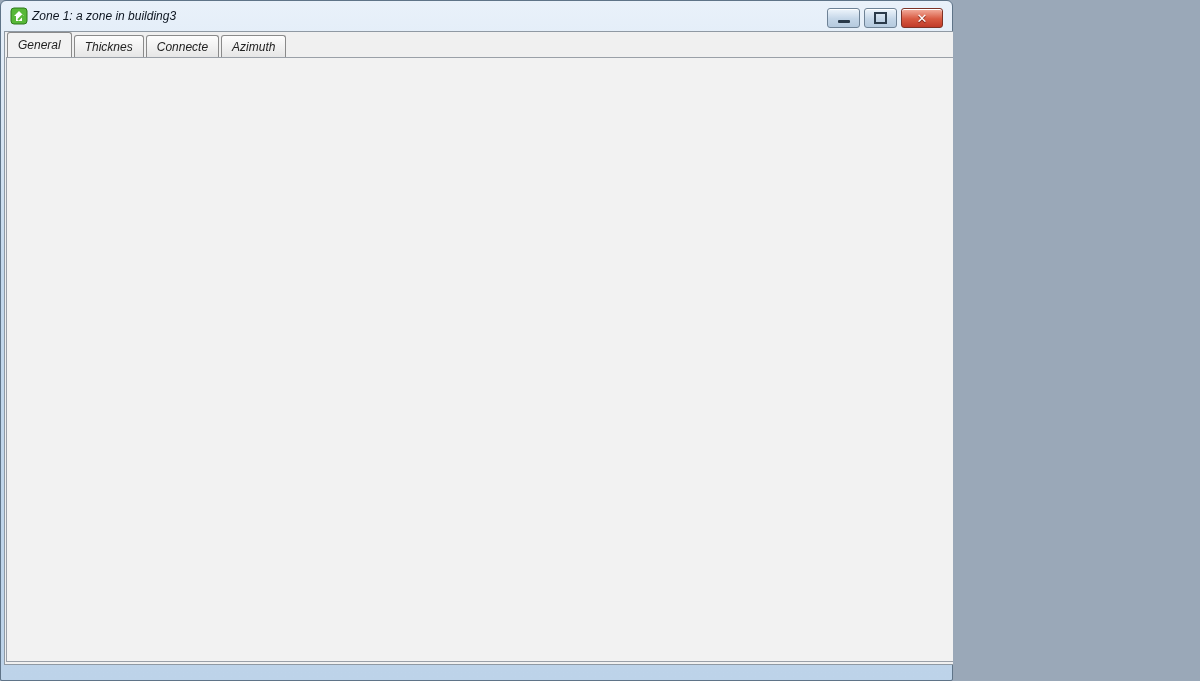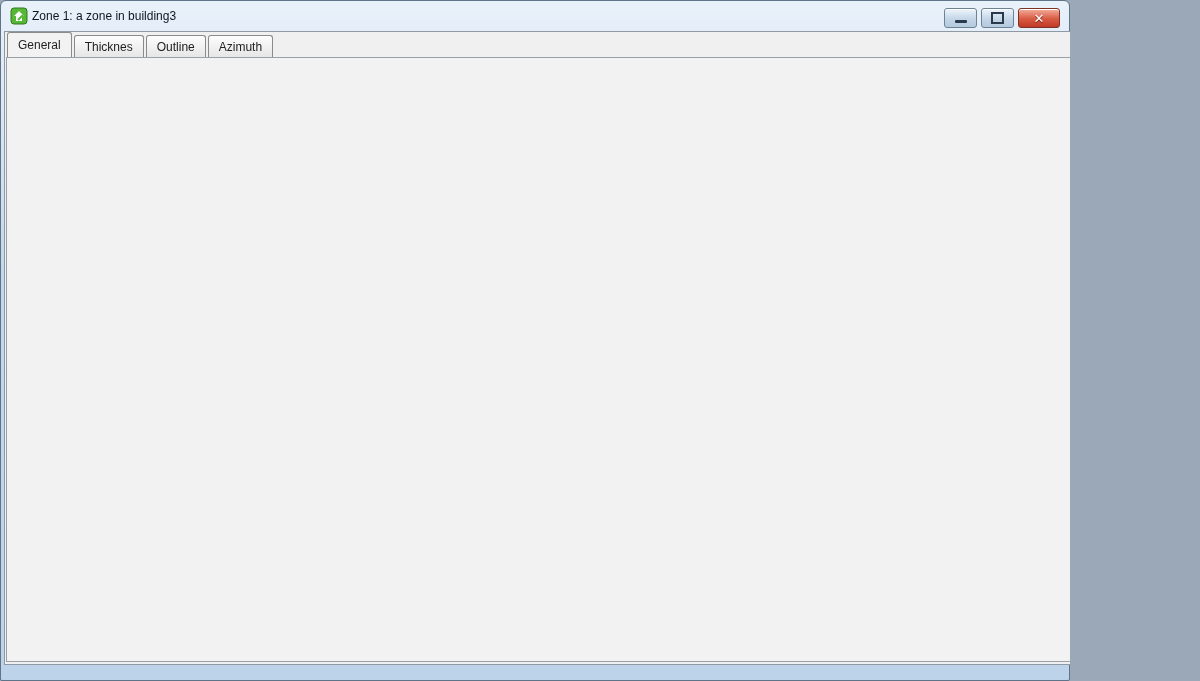--- a/index.html
+++ b/index.html
@@ -1,16 +1,16 @@
 <!DOCTYPE html>
 <html><head>
 <meta charset="utf-8">
 <style>
   html,body{margin:0;padding:0;background:#9aa8b8;}
-  #root{position:relative;width:1070px;height:681px;font-family:"Liberation Sans","DejaVu Sans",sans-serif;font-size:11px;color:#111;overflow:hidden;}
+  #root{position:relative;width:953px;height:681px;font-family:"Liberation Sans","DejaVu Sans",sans-serif;font-size:11px;color:#111;overflow:hidden;font-style:italic;}
   
   .frame{position:absolute;inset:0;background:linear-gradient(#e9f1fa,#c3d8ec 40%,#bdd3e9);border:1px solid #5f7488;border-radius:6px 6px 2px 2px;}
   .titlebar{position:absolute;left:0;top:0;right:0;height:31px;}
   .title-text{position:absolute;left:32px;top:9px;font-size:12px;color:#0e1621;}
   .home-icon{position:absolute;left:10px;top:7px;width:18px;height:18px;}
   .winbtns{position:absolute;right:10px;top:8px;display:flex;gap:4px;}
   .wbtn{width:31px;height:18px;border:1px solid #6e8296;border-radius:3px;background:linear-gradient(#eef5fc,#c4d6e8 55%,#b5cade);display:flex;align-items:center;justify-content:center;box-shadow:inset 0 1px 0 #fff;}
   .wbtn.close{width:40px;background:linear-gradient(#f4b0a0,#d85a42 55%,#c03a28);border-color:#7e3226;}
   .glyph-min{width:12px;height:3px;background:#2a3a4a;border-radius:1px;margin-top:6px;}
   .glyph-max{width:9px;height:8px;border:2px solid #2a3a4a;background:transparent;}
@@ -113,21 +113,21 @@
       <div class="wbtn close">
           <div class="glyph-close">✕</div>
         </div>
     </div>
   </div>
 
   <div class="dialog-bg"></div>
   <div class="tabbar">
       <div class="tab active">General</div>
       <div class="tab">Thicknes</div>
-      <div class="tab">Outline</div>
+      <div class="tab">Connecte</div>
       <div class="tab">Azimuth</div>
     </div>
   <div class="page"></div>
 
   <div class="group" style="left:14px;top:64px;width:352px;height:102px;">
     <div class="legend">General</div>
     <div class="lbl" style="left:8px;top:20px;">Number of zones of this type</div>
     <div class="input blue" style="left:172px;top:16px;width:70px;">1</div>
     <div class="link" style="left:8px;top:46px;">Loss factor for thermal bridges</div>
     <div class="input gray" style="left:172px;top:42px;width:70px;">0.0</div>

